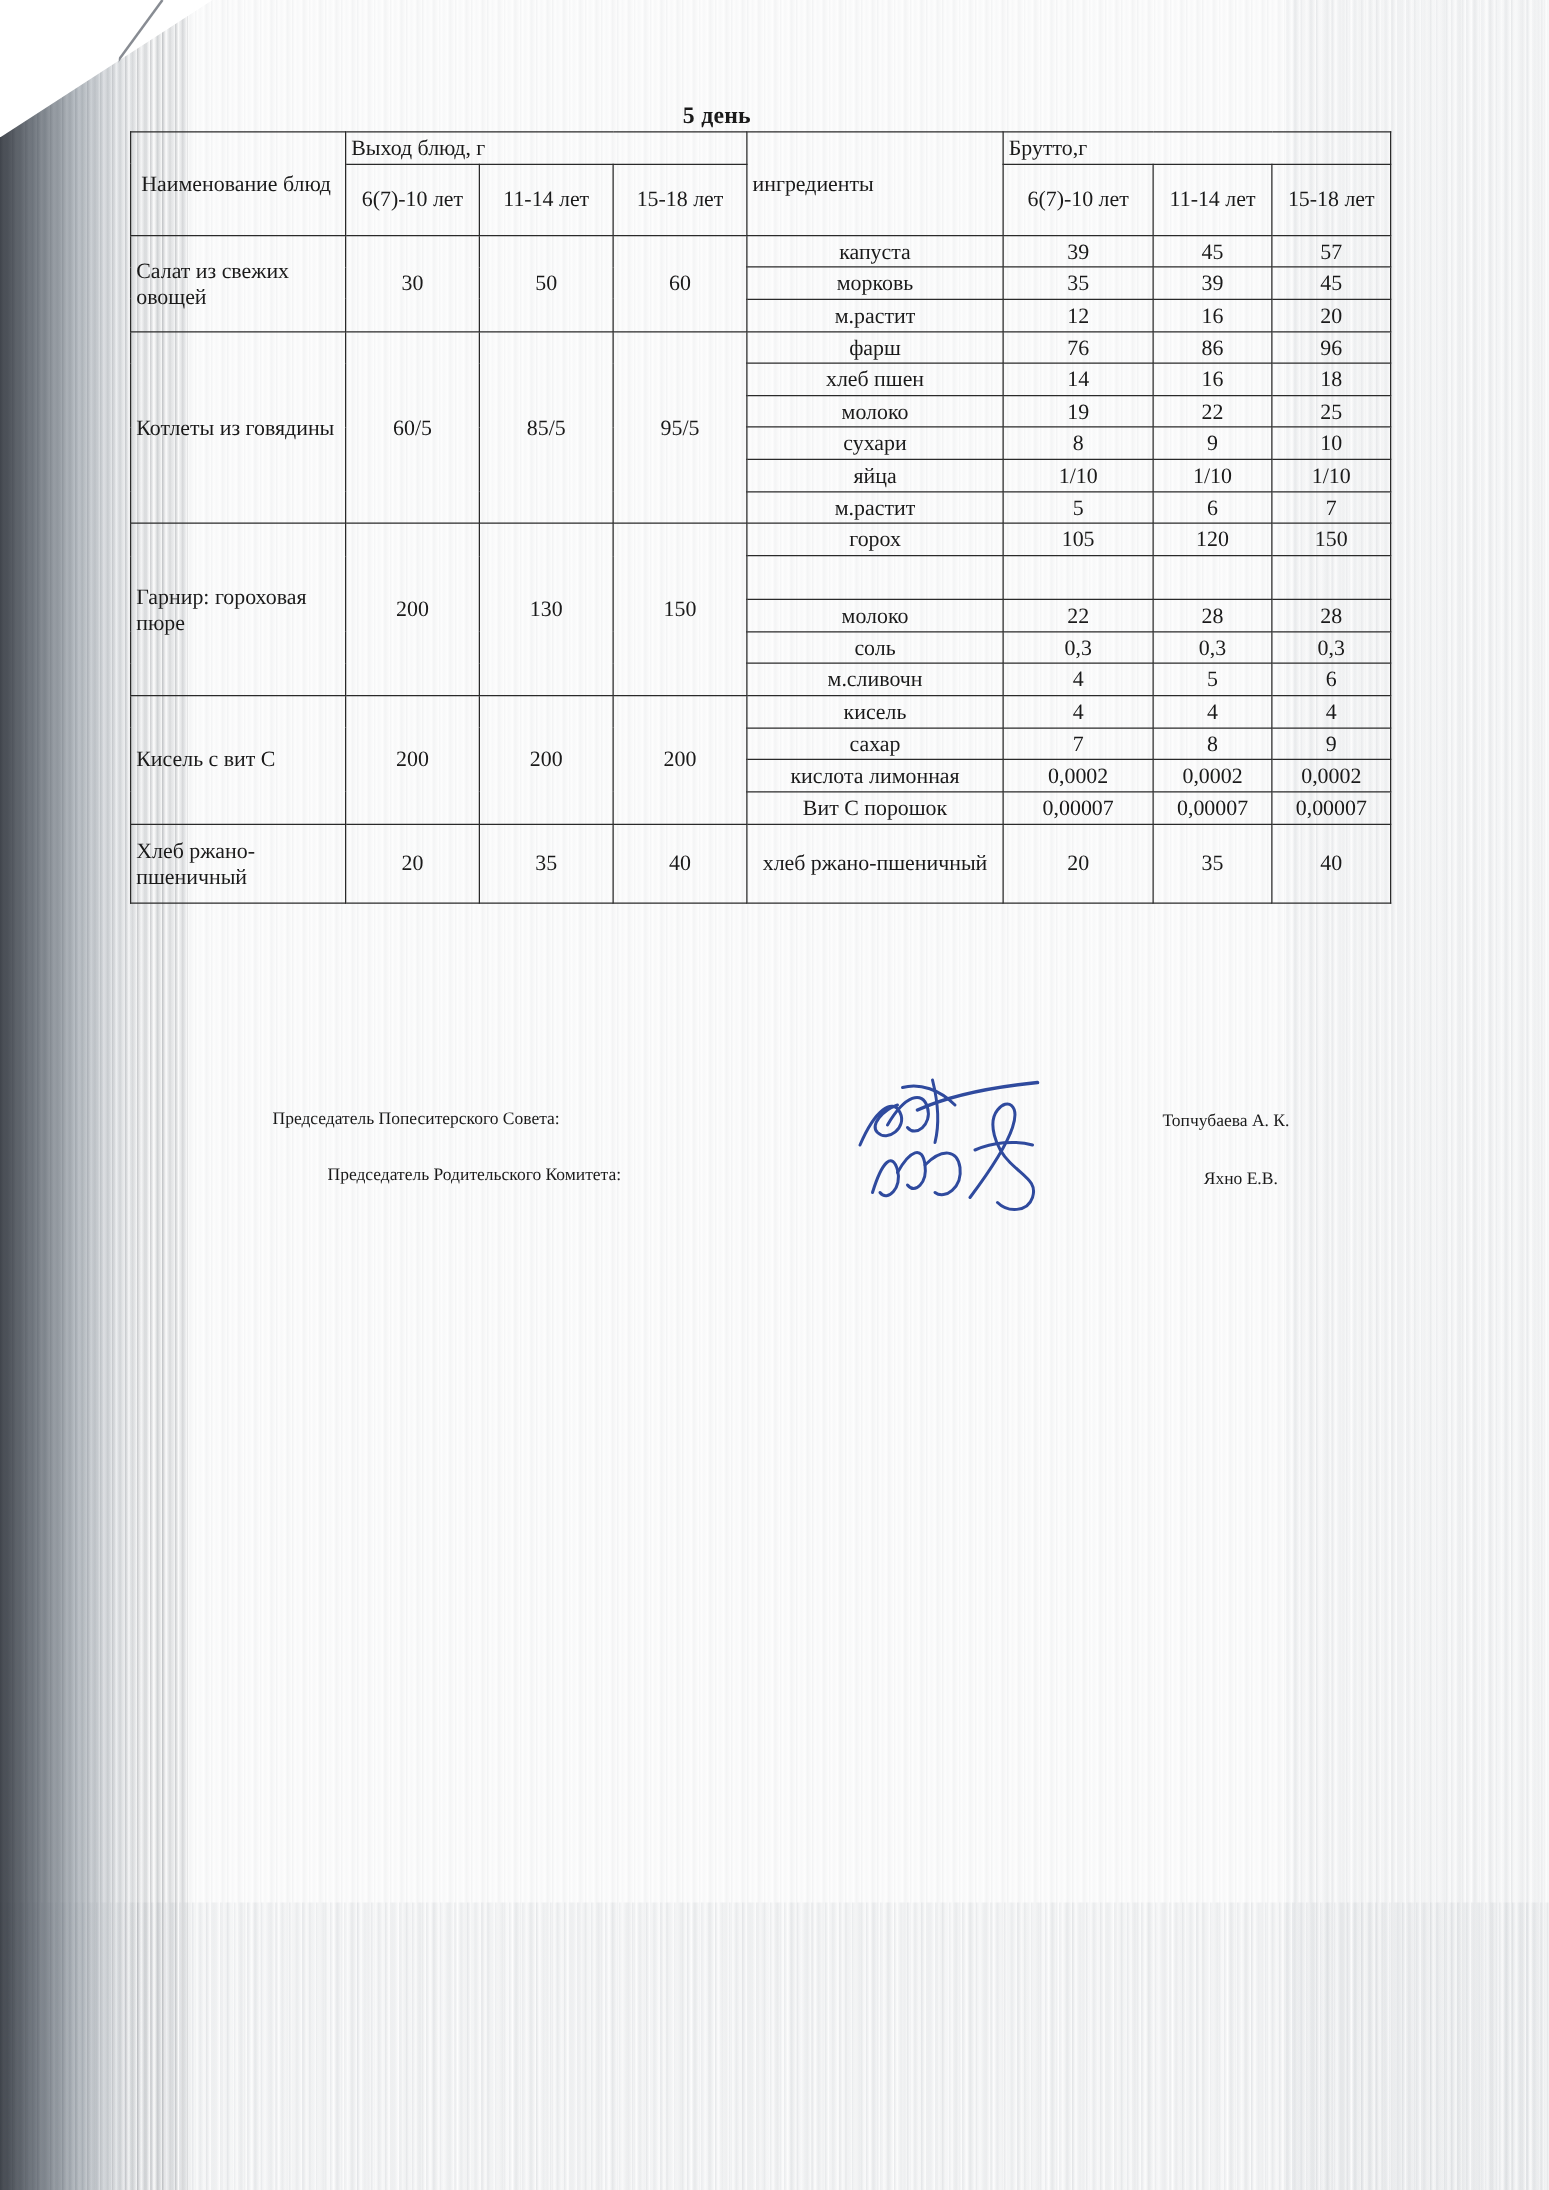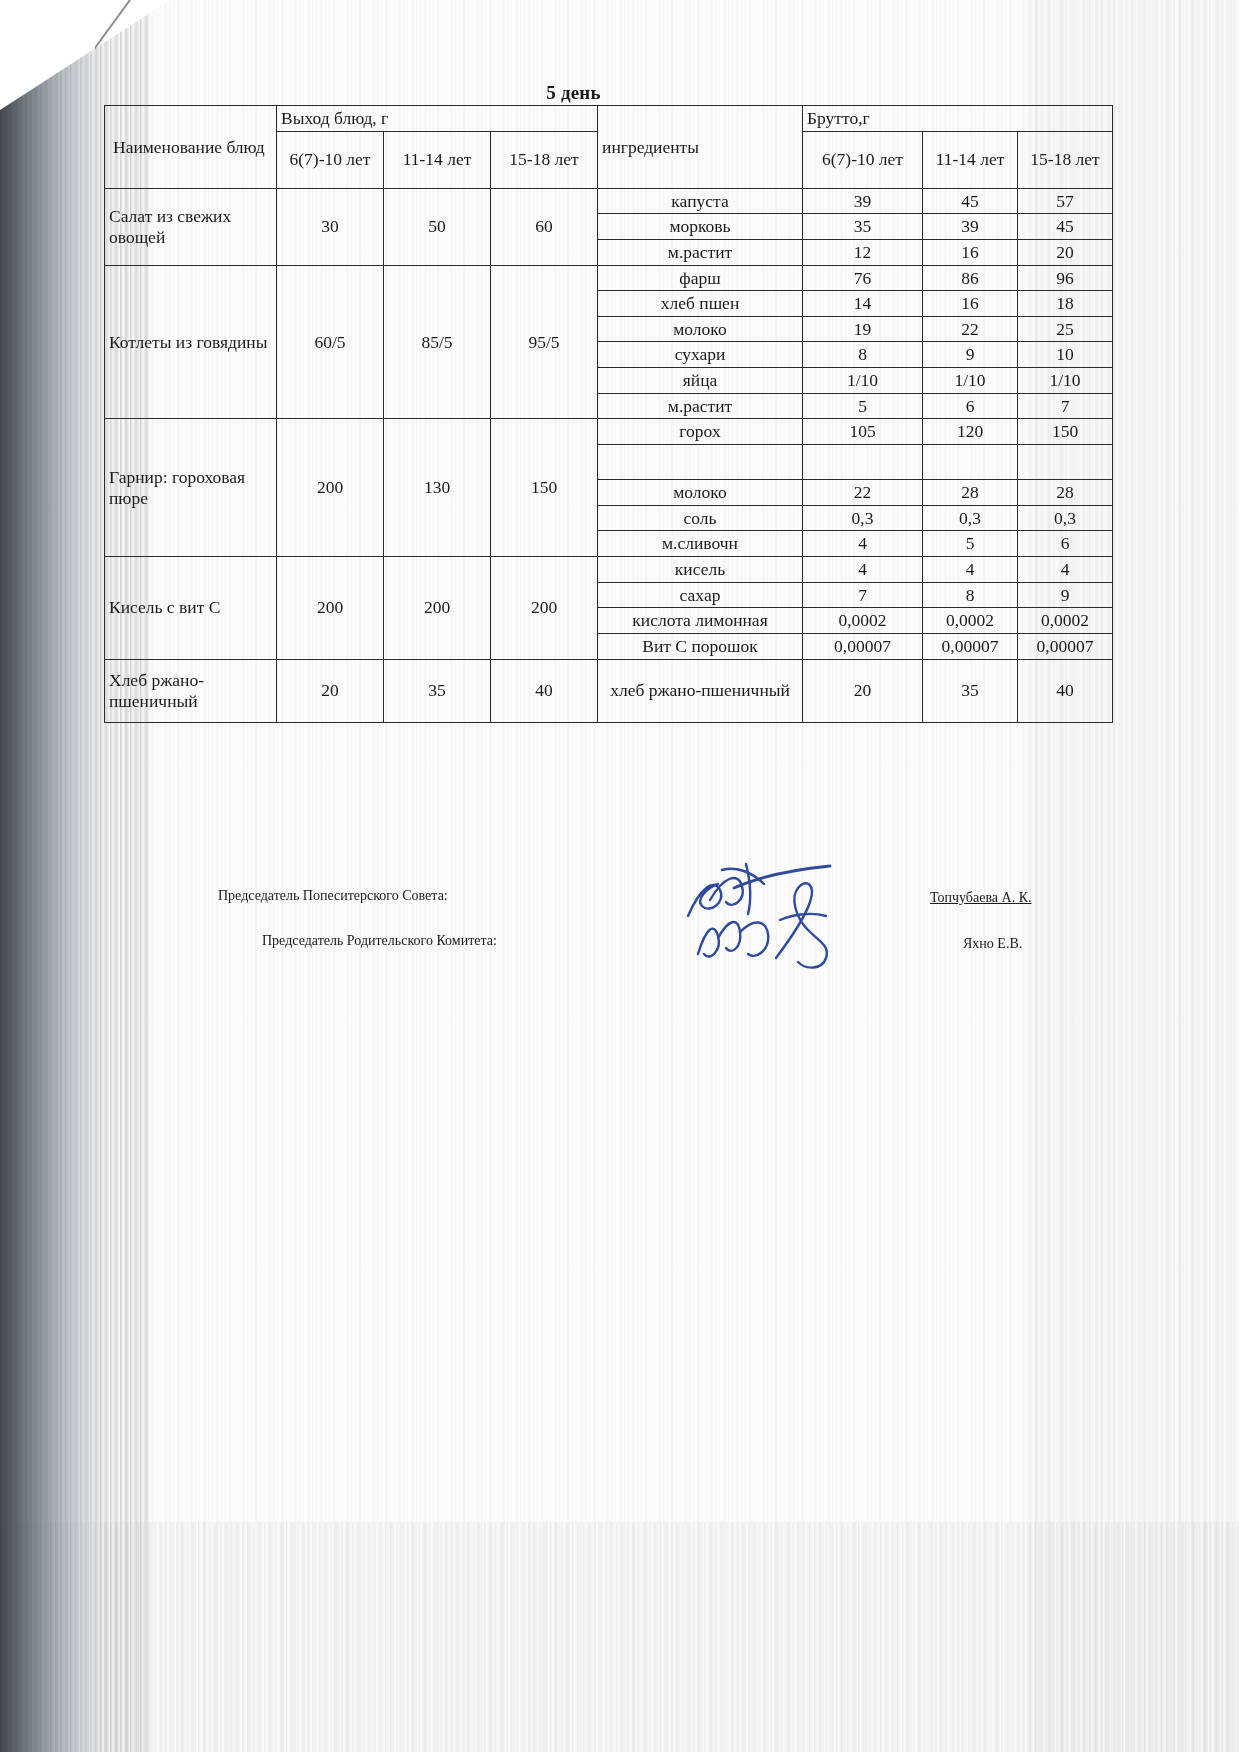--- a/index.html
+++ b/index.html
@@ -181,21 +181,21 @@
     left: 0; top: 878px;
     width: 1239px;
     height: 130px;
   }
   .sig-row {
     position: absolute;
     font-size: 14px;
   }
   .sig-label-1 { left: 218px; top: 10px; }
   .sig-label-2 { left: 262px; top: 55px; }
-  .sig-name-1  { left: 930px; top: 12px; text-decoration: underline; }
+  .sig-name-1  { left: 930px; top: 12px; }
   .sig-name-2  { left: 963px; top: 58px; }
 
   .signature-ink {
     position: absolute;
     left: 680px;
     top: -20px;
     width: 250px;
     height: 140px;
     pointer-events: none;
   }

